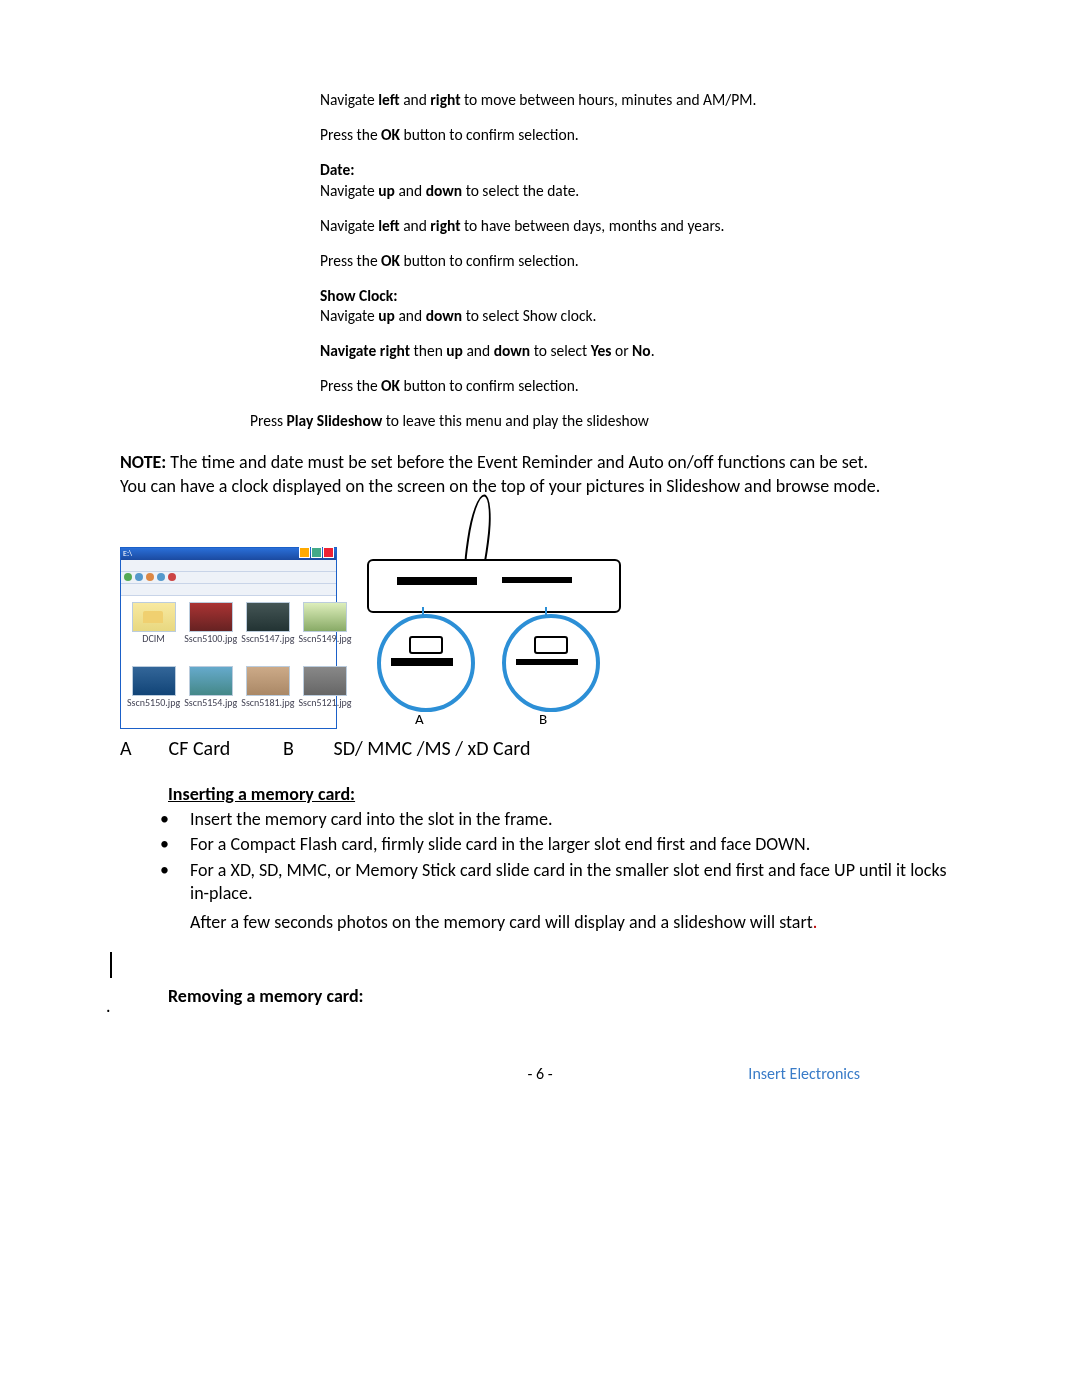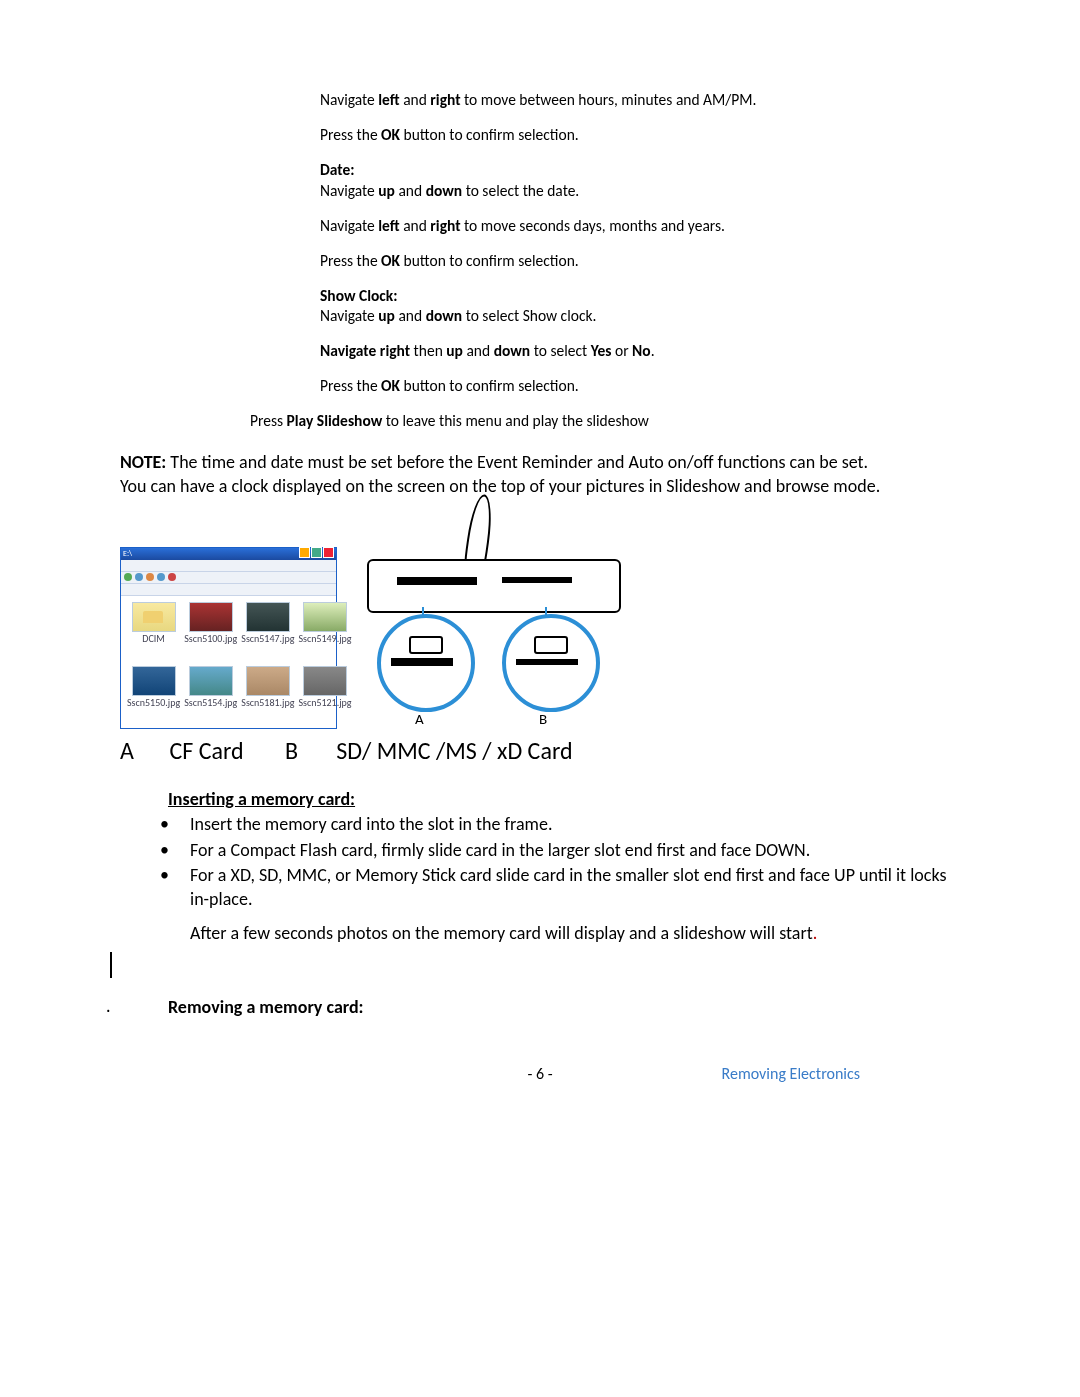--- a/index.html
+++ b/index.html
@@ -125,21 +125,21 @@
   .lensB{ left:135px; top:115px; }
   .lens-inner{ position:absolute; left:10px; top:40px; width:62px; height:8px; background:#000; }
   .lensB .lens-inner{ height:6px; top:41px; }
   .lens-btn{ position:absolute; left:28px; top:18px; width:30px; height:14px; border:2px solid #000; border-radius:3px; }
   .labelA{ position:absolute; left:48px; top:210px; font-size:15px; }
   .labelB{ position:absolute; left:172px; top:210px; font-size:15px; }
   .ptrA{ position:absolute; left:55px; top:108px; width:2px; height:14px; background:#2c8fd6; }
   .ptrB{ position:absolute; left:178px; top:108px; width:2px; height:14px; background:#2c8fd6; }
 
   .card-labels {
-    margin-top: 4px; font-size: 24px;
+    margin-top: 4px; font-size: 20px;
   }
   .card-labels span.sp { display:inline-block; }
 
   .sub-section {
     margin-top: 20px;
   }
   .bold-line { font-weight:bold; font-size:18px; margin-left:48px;text-decoration:underline; }
   ul.bullets {
     list-style: none;
     padding: 0 0 0 30px;
@@ -184,21 +184,21 @@
     <span>Navigate </span><span class="b">left</span><span> and </span><span class="b">right</span><span> to move between hours, minutes and AM/PM.</span>
   </div>
   <div class="indent-block">
     <span>Press the </span><span class="b">OK</span><span> button to confirm selection.</span>
   </div>
   <div class="indent-block" style="margin-bottom:0"><span class="b">Date:</span></div>
   <div class="indent-block">
     <span>Navigate </span><span class="b">up</span><span> and </span><span class="b">down</span><span> to select the date.</span>
   </div>
   <div class="indent-block">
-    <span>Navigate </span><span class="b">left</span><span> and </span><span class="b">right</span><span> to move seconds days, months and years.</span>
+    <span>Navigate </span><span class="b">left</span><span> and </span><span class="b">right</span><span> to have between days, months and years.</span>
   </div>
   <div class="indent-block">
     <span>Press the </span><span class="b">OK</span><span> button to confirm selection.</span>
   </div>
   <div class="indent-block" style="margin-bottom:0"><span class="b">Show Clock:</span></div>
   <div class="indent-block">
     <span>Navigate </span><span class="b">up</span><span> and </span><span class="b">down</span><span> to select Show clock.</span>
   </div>
   <div class="indent-block">
     <span class="b">Navigate right</span><span> then </span><span class="b">up</span><span> and </span><span class="b">down</span><span> to select </span><span class="b">Yes</span><span> or </span><span class="b">No</span><span>.</span>
@@ -296,26 +296,26 @@
     <span class="sp" style="padding-left:32px">SD/ MMC /MS / xD Card</span>
   </div>
 
   <div class="sub-section">
     <div class="bold-line">Inserting a memory card:</div>
     <ul class="bullets">
       <li>Insert the memory card into the slot in the frame.</li>
       <li>For a Compact Flash card, firmly slide card in the larger slot end first and face DOWN.</li>
       <li>For a XD, SD, MMC, or Memory Stick card slide card in the smaller slot end first and face UP until it locks in-place.</li>
     </ul>
-    <div style="margin-left:70px; font-size:18px; margin-top:10px;">
+    <div style="margin-left:70px; font-size:18px; margin-top:4px;">
       <span>After a few seconds photos on the memory card will display and a slideshow will start</span><span class="trailing-dot">.</span>
     </div>
   </div>
 
   <div class="revision-bar"></div>
   <div class="loose-dot">.</div>
 
   <div class="removing">Removing a memory card:</div>
 
   <div class="footer">- 6 -</div>
-  <div class="footer-brand">Removing Electronics</div>
+  <div class="footer-brand">Insert Electronics</div>
 
 </div>
 
 </body></html>

